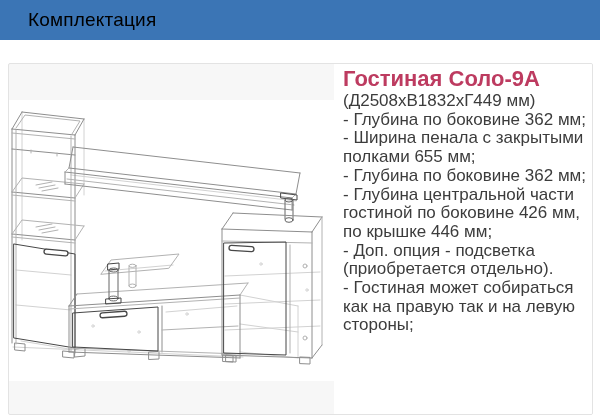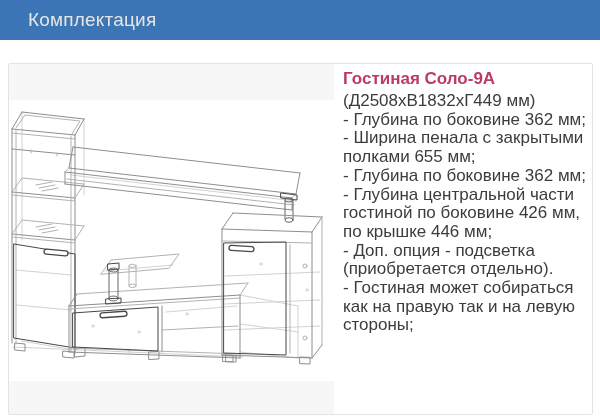--- a/index.html
+++ b/index.html
@@ -7,40 +7,40 @@
     width:600px;height:420px;background:#ffffff;
     font-family:"Liberation Sans", sans-serif;
     -webkit-font-smoothing:antialiased;
     position:relative;overflow:hidden;
   }
   .header{
     position:absolute;left:0;top:0;width:600px;height:40px;
     background:#3b75b5;display:flex;align-items:center;
   }
   .header h1{
-    margin:0 0 0 28px;color:#e5e5e5;font-size:19px;font-weight:400;
+    margin:0 0 0 28px;color:#000000;font-size:19px;font-weight:400;
     letter-spacing:.2px;
   }
   .panel{
     position:absolute;left:8px;top:63px;width:585px;height:352px;
     background:#f7f7f7;border:1px solid #e3e3e3;border-radius:2px;
     box-sizing:border-box;overflow:hidden;
   }
   .image-area{
     position:absolute;left:0;top:36px;width:325px;height:281px;
     background:#ffffff;
   }
   .image-area svg{display:block;}
   .info{
     position:absolute;left:325px;top:0;width:258px;height:350px;
     background:#ffffff;box-sizing:border-box;
     padding:5px 4px 0 9px;overflow:hidden;
   }
   .info h2{
-    margin:0 0 3px 0;font-size:17px;line-height:20px;
+    margin:0 0 3px 0;font-size:22px;line-height:20px;
     color:#bd3b60;font-weight:700;
   }
   .dims,.spec{
     font-size:17px;line-height:18.7px;color:#3c3c3c;
   }
   
   .vl{stroke:#d2d2d2;}
   .lt{stroke:#b2b2b2;}
   .md{stroke:#8e8e8e;}
   .dk{stroke:#474747;}

